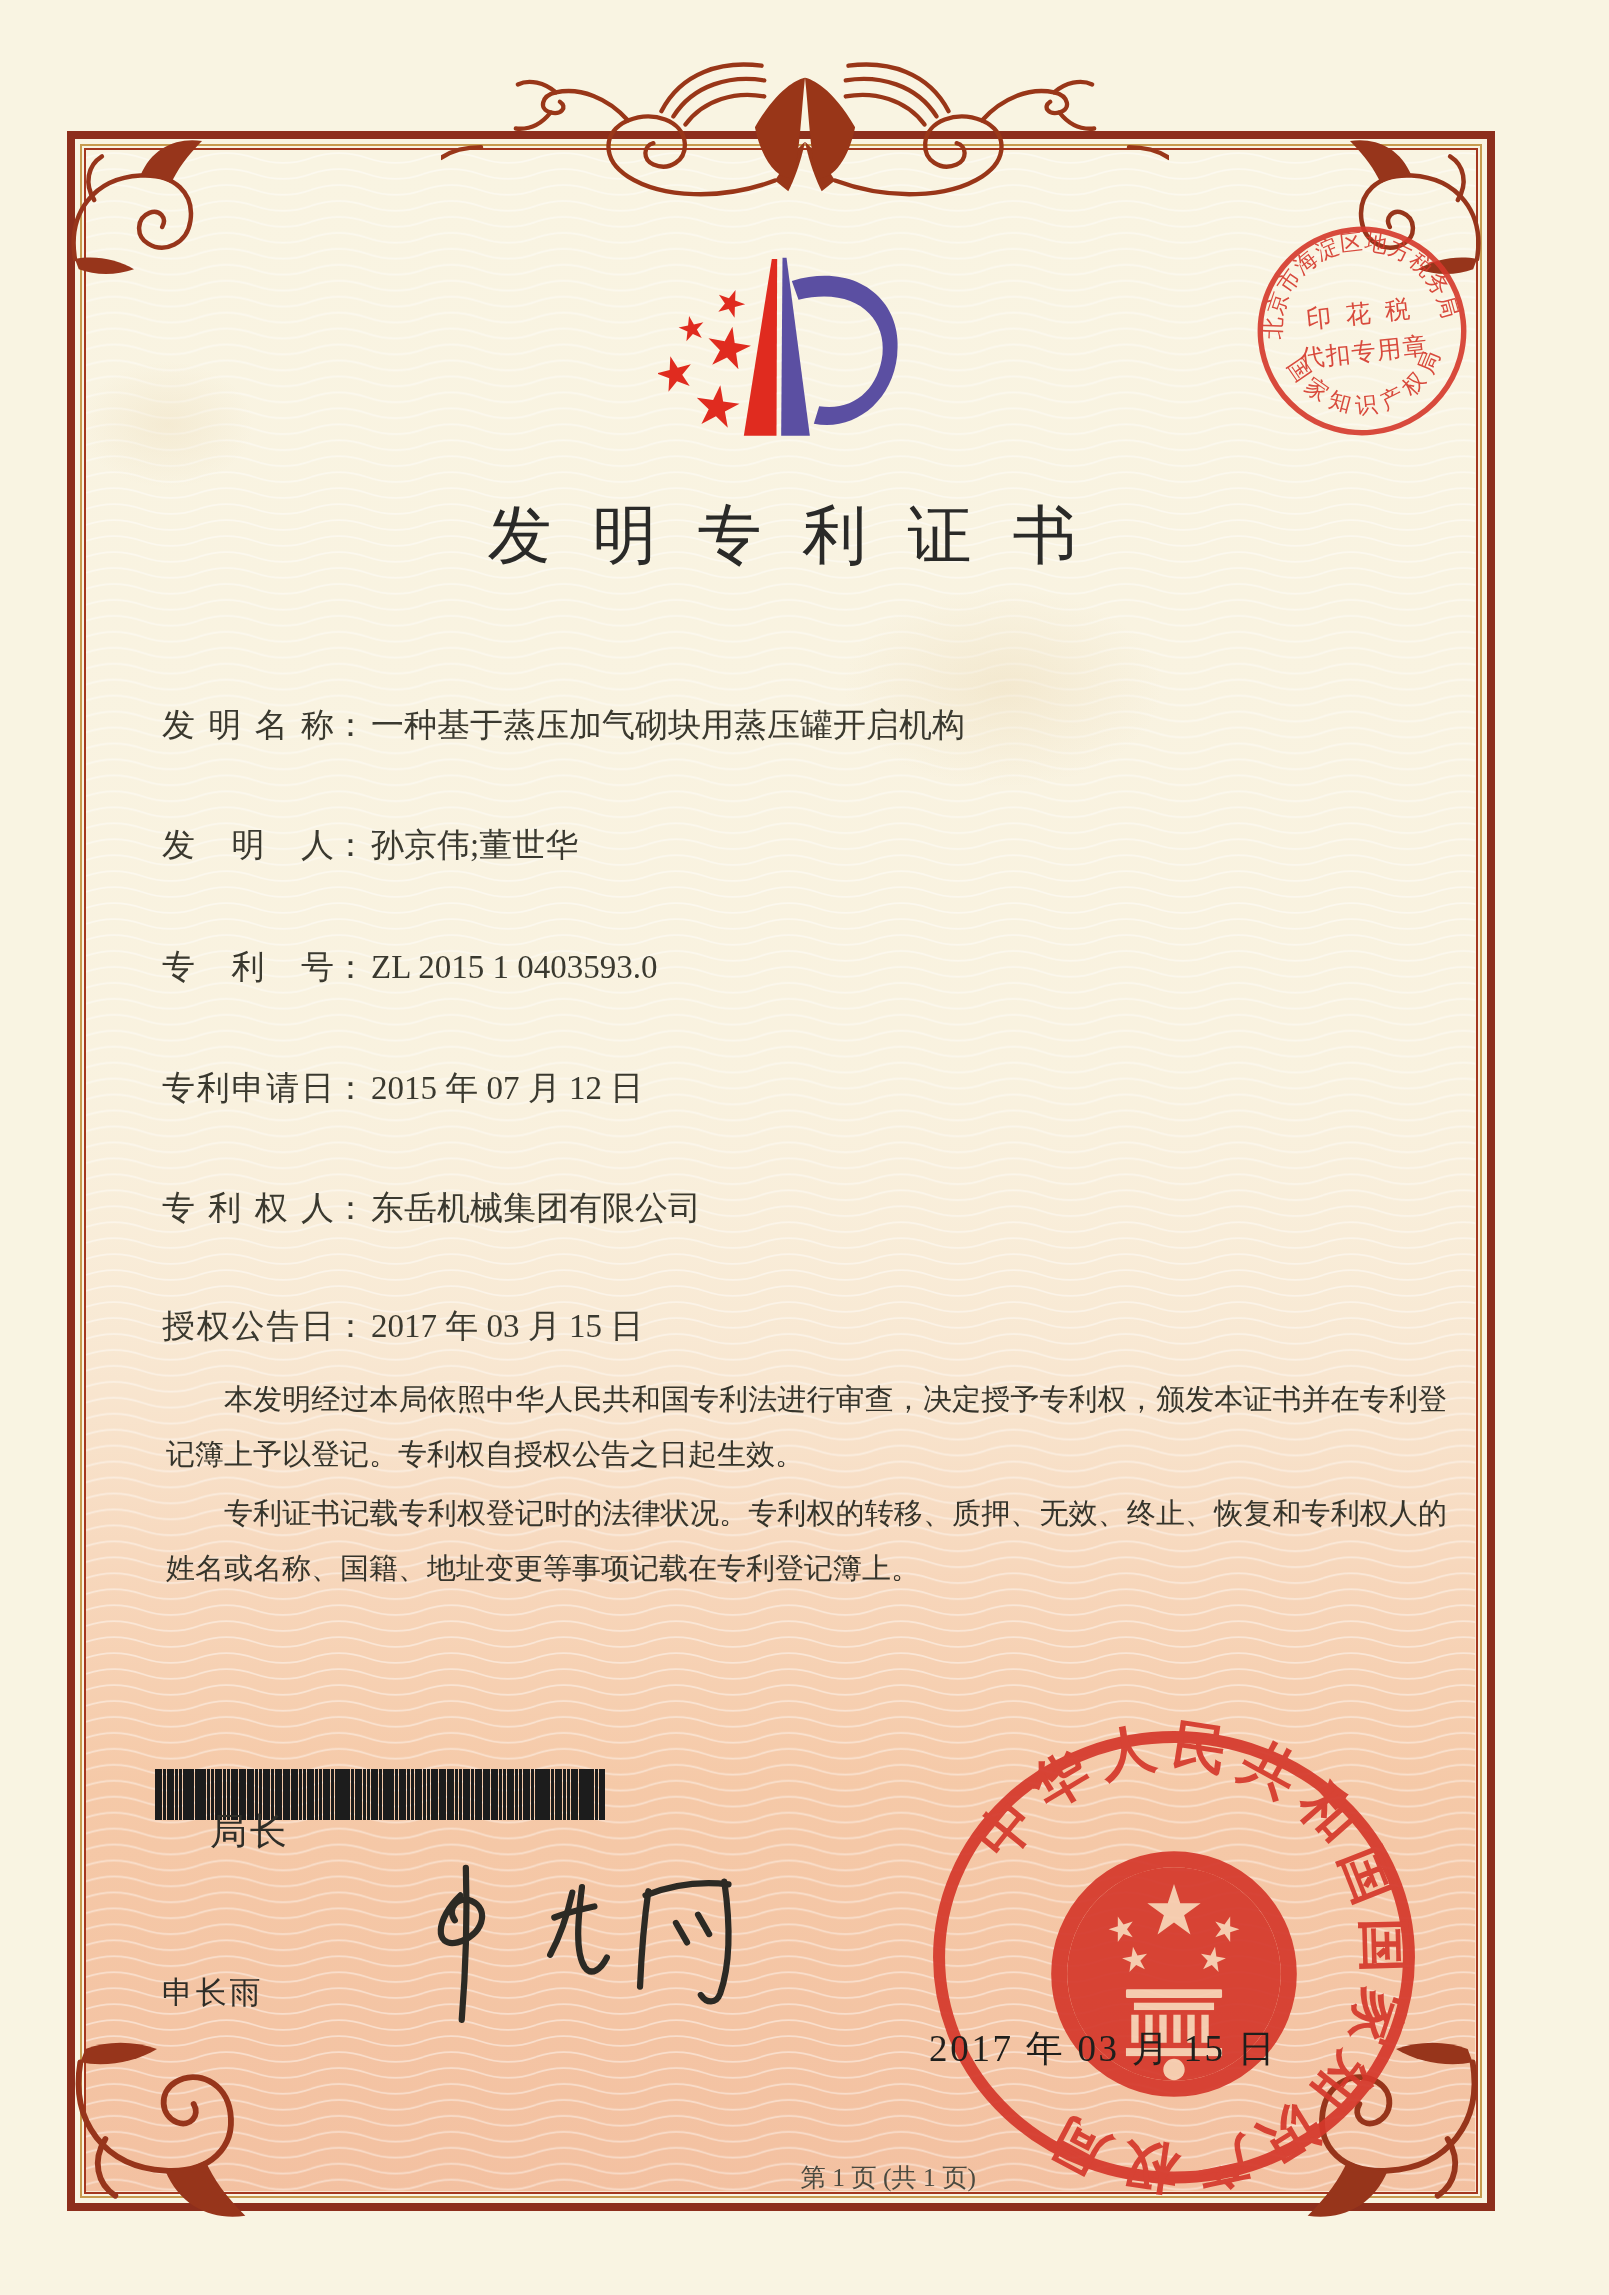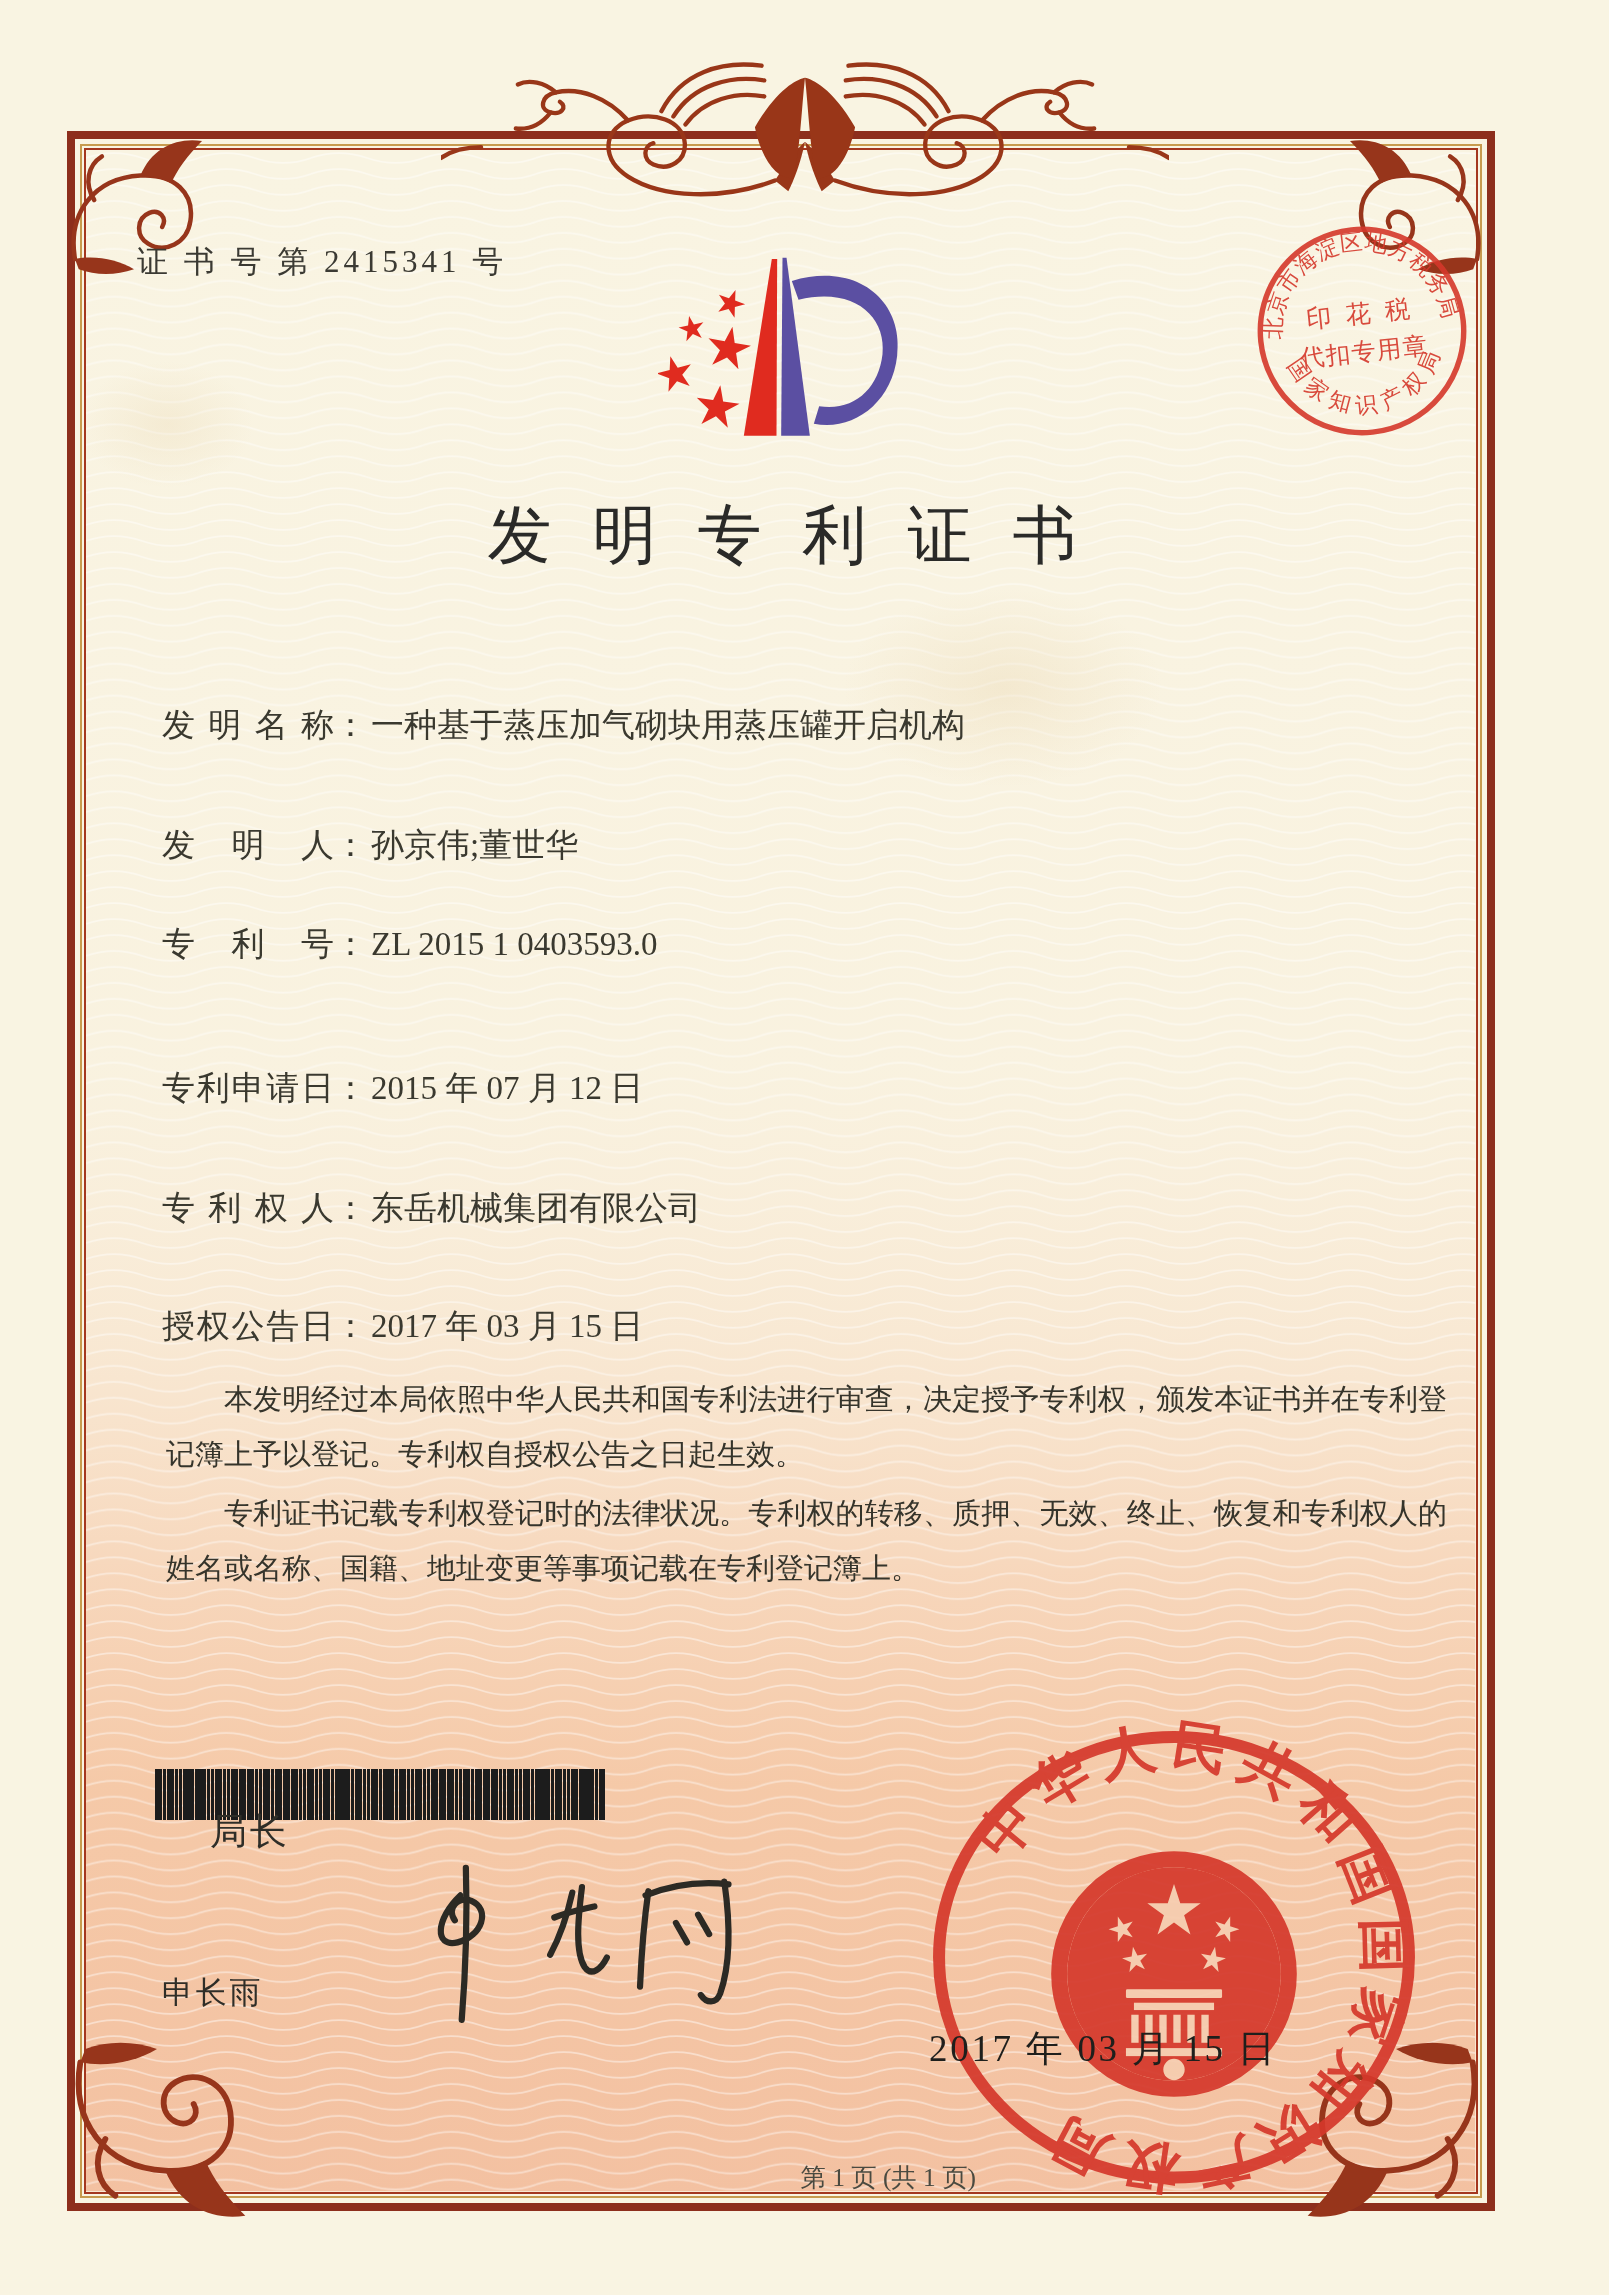--- a/index.html
+++ b/index.html
@@ -103,21 +103,20 @@
   <svg class="orn" style="left:1341px;top:123px;transform:scaleX(-1)" width="154" height="154" viewBox="0 0 240 240" xmlns="http://www.w3.org/2000/svg">
     <use href="#cflo"></use>
   </svg>
   <svg class="orn" style="left:57px;top:2039px;transform:scaleY(-1)" width="200" height="200" viewBox="0 0 240 240" xmlns="http://www.w3.org/2000/svg">
     <use href="#cflo"></use>
   </svg>
   <svg class="orn" style="left:1296px;top:2039px;transform:scale(-1,-1)" width="200" height="200" viewBox="0 0 240 240" xmlns="http://www.w3.org/2000/svg">
     <use href="#cflo"></use>
   </svg>
 
-  <div class="cert-no">证 书 号 第 2415341 号</div>
 
   <svg class="logo" width="249" height="200" viewBox="0 0 372 300" xmlns="http://www.w3.org/2000/svg">
     <defs>
       <path id="star5" d="M0,-10 L2.23,-3.07 L9.51,-3.09 L3.61,1.17 L5.88,8.09 L0,3.8 L-5.88,8.09 L-3.61,1.17 L-9.51,-3.09 L-2.23,-3.07 Z"></path>
     </defs>
     <g fill="#e02b1f">
       <use href="#star5" transform="translate(108,82) scale(2.2) rotate(20)"></use>
       <use href="#star5" transform="translate(50,120) scale(2.0) rotate(-12)"></use>
       <use href="#star5" transform="translate(105,150) scale(3.4) rotate(10)"></use>
       <use href="#star5" transform="translate(25,188) scale(2.8) rotate(-15)"></use>
@@ -149,21 +148,21 @@
   </svg>
 
   <div class="title"><span>发明专利证书</span></div>
 
   <div class="field" style="top:703px">
     <span class="flabel">发明名称</span><span class="fcolon">：</span><span class="fvalue">一种基于蒸压加气砌块用蒸压罐开启机构</span>
   </div>
   <div class="field" style="top:823px">
     <span class="flabel">发明人</span><span class="fcolon">：</span><span class="fvalue">孙京伟;董世华</span>
   </div>
-  <div class="field" style="top:922px">
+  <div class="field" style="top:945px">
     <span class="flabel">专利号</span><span class="fcolon">：</span><span class="fvalue">ZL 2015 1 0403593.0</span>
   </div>
   <div class="field" style="top:1066px">
     <span class="flabel">专利申请日</span><span class="fcolon">：</span><span class="fvalue">2015 年 07 月 12 日</span>
   </div>
   <div class="field" style="top:1186px">
     <span class="flabel">专利权人</span><span class="fcolon">：</span><span class="fvalue">东岳机械集团有限公司</span>
   </div>
   <div class="field" style="top:1304px">
     <span class="flabel">授权公告日</span><span class="fcolon">：</span><span class="fvalue">2017 年 03 月 15 日</span>

